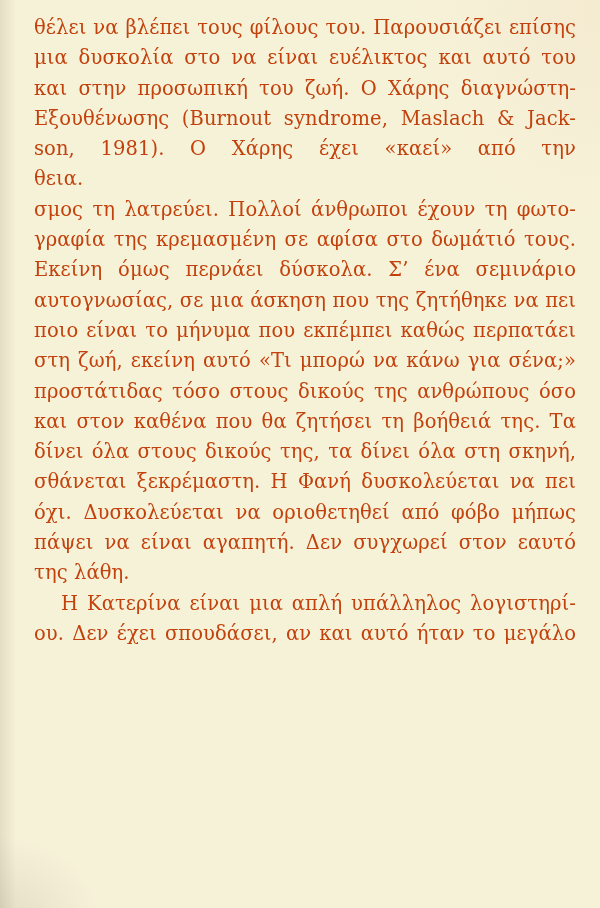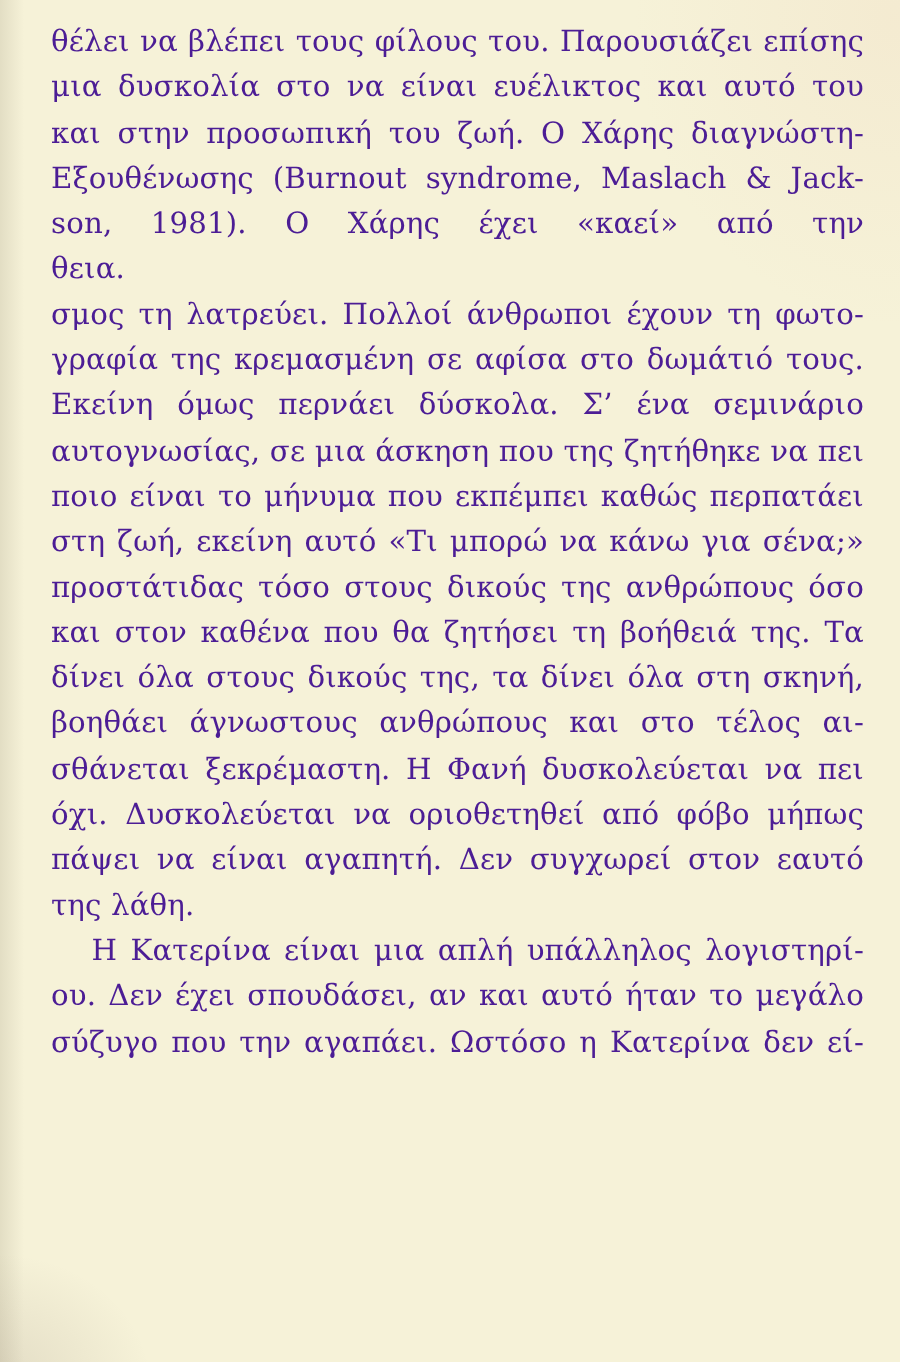--- a/index.html
+++ b/index.html
@@ -59,44 +59,42 @@
   .line.indent { text-indent: 27px; }
   .line.short-last { text-align-last: left; }
 </style>
 </head>
 <body>
 
 <main class="page" style="background: rgb(246, 242, 216);">
   <div class="tint-top-right"></div>
   <div class="edge-shadow-left"></div>
   <div class="corner-smudge-bottom-left"></div>
-  <div class="text-block" id="text-block" style="color: #4c1d95;">
+  <div class="text-block" id="text-block" style="color: #c2410c;">
       <div class="paragraph">
         <div class="line">θέλει να βλέπει τους φίλους του. Παρουσιάζει επίσης</div>
         <div class="line">μια δυσκολία στο να είναι ευέλικτος και αυτό του δη-</div>
         <div class="line">και στην προσωπική του ζωή. Ο Χάρης διαγνώστη-</div>
         <div class="line">Εξουθένωσης (Burnout syndrome, Maslach &amp; Jack-</div>
         <div class="line">son, 1981). Ο Χάρης έχει «καεί» από την υπερπροσπά-</div>
         <div class="line short-last">θεια.</div>
       </div>
       <div class="paragraph">
         <div class="line">σμος τη λατρεύει. Πολλοί άνθρωποι έχουν τη φωτο-</div>
         <div class="line">γραφία της κρεμασμένη σε αφίσα στο δωμάτιό τους.</div>
         <div class="line">Εκείνη όμως περνάει δύσκολα. Σ’ ένα σεμινάριο</div>
         <div class="line">αυτογνωσίας, σε μια άσκηση που της ζητήθηκε να πει</div>
         <div class="line">ποιο είναι το μήνυμα που εκπέμπει καθώς περπατάει</div>
         <div class="line">στη ζωή, εκείνη αυτό «Τι μπορώ να κάνω για σένα;»</div>
         <div class="line">προστάτιδας τόσο στους δικούς της ανθρώπους όσο</div>
         <div class="line">και στον καθένα που θα ζητήσει τη βοήθειά της. Τα</div>
         <div class="line">δίνει όλα στους δικούς της, τα δίνει όλα στη σκηνή,</div>
-        <div class="line">βοηθάει άγνωστους ανθρώπους και στο τέλος αι-</div>
         <div class="line">σθάνεται ξεκρέμαστη. Η Φανή δυσκολεύεται να πει</div>
         <div class="line">όχι. Δυσκολεύεται να οριοθετηθεί από φόβο μήπως</div>
         <div class="line">πάψει να είναι αγαπητή. Δεν συγχωρεί στον εαυτό</div>
         <div class="line short-last">της λάθη.</div>
       </div>
       <div class="paragraph">
         <div class="line indent">Η Κατερίνα είναι μια απλή υπάλληλος λογιστηρί-</div>
         <div class="line">ου. Δεν έχει σπουδάσει, αν και αυτό ήταν το μεγάλο</div>
-        <div class="line">σύζυγο που την αγαπάει. Ωστόσο η Κατερίνα δεν εί-</div>
       </div>
     </div>
 </main>
 
 </body></html>

